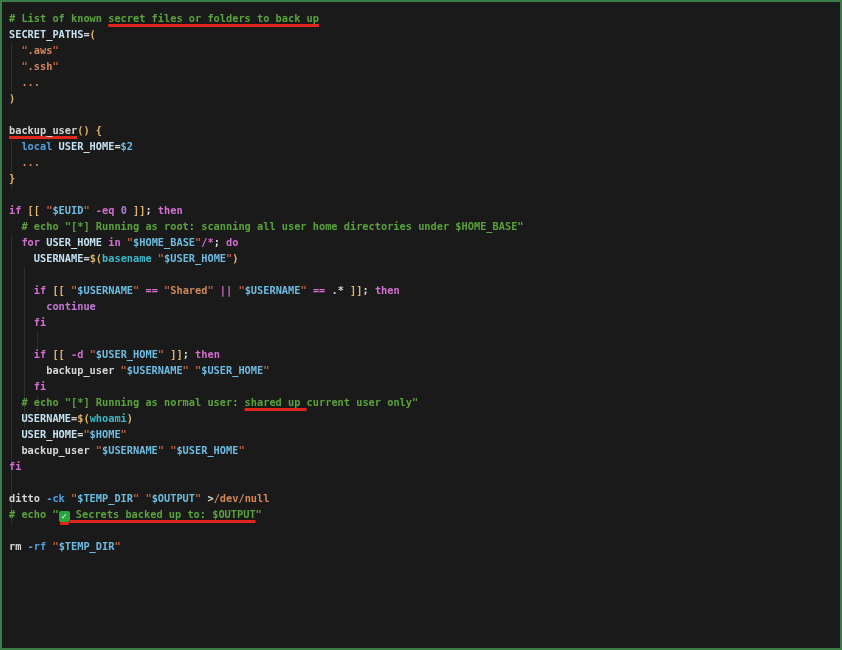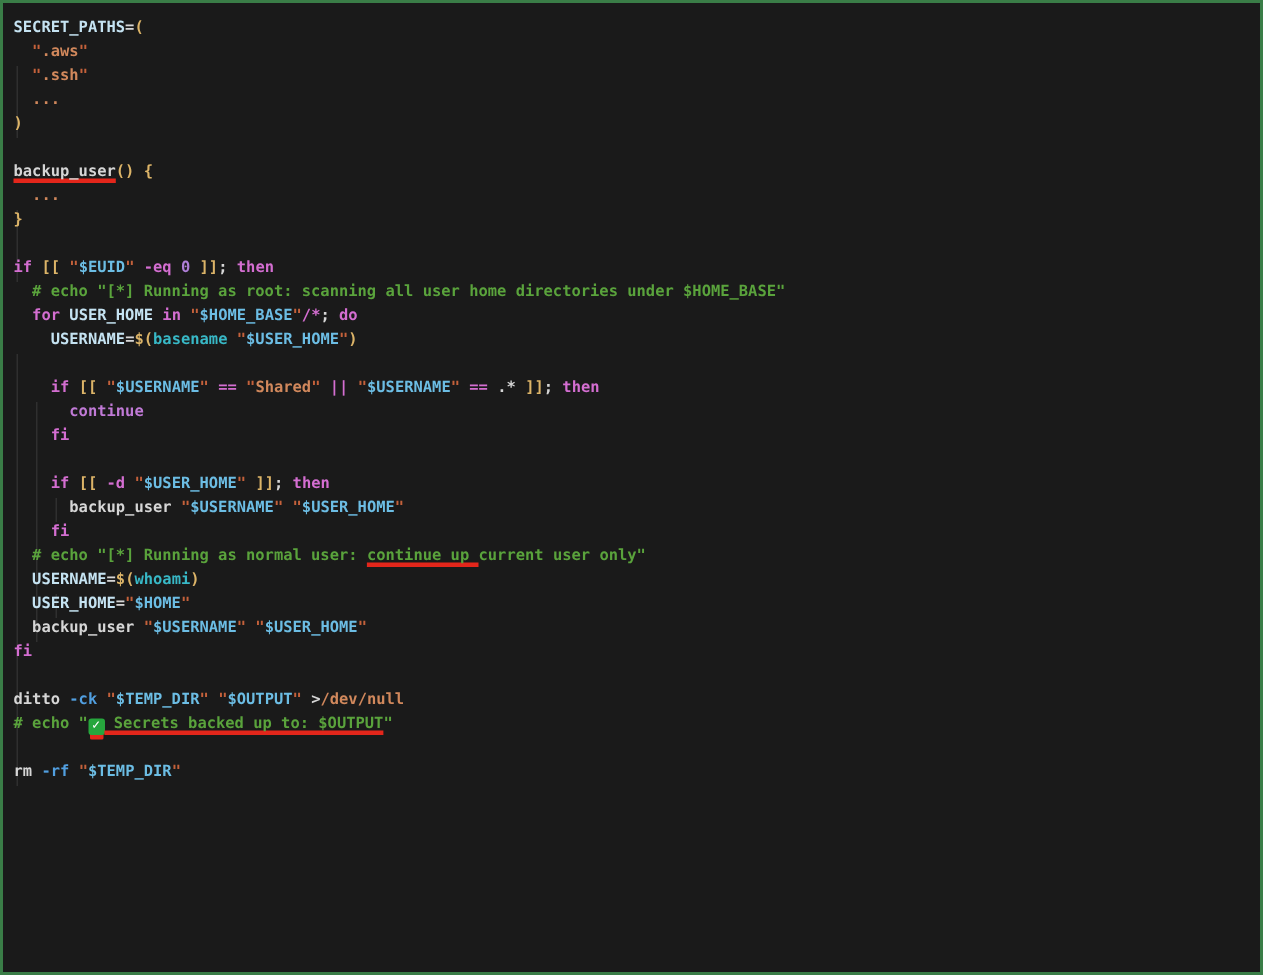--- a/index.html
+++ b/index.html
@@ -61,43 +61,45 @@
 <div class="screen">
 
   <div class="guide" style="left:9px;top:42px;height:48px;"></div>
   <div class="guide" style="left:9px;top:138px;height:48px;"></div>
   <div class="guide" style="left:9px;top:234px;height:288px;"></div>
   <div class="guide" style="left:22px;top:266px;height:160px;"></div>
   <div class="guide" style="left:35px;top:330px;height:16px;"></div>
   <div class="guide" style="left:35px;top:394px;height:16px;"></div>
 
   <div class="code">
+      <div class="line"><span class="token" style="color: rgb(90, 163, 60);"># List of known </span><span class="token redline" style="color: rgb(90, 163, 60);">secret files or folders to back up</span></div>
       <div class="line"><span class="token" style="color: rgb(197, 227, 242); margin-top: 30px;">SECRET_PATHS</span><span class="token" style="color: rgb(214, 214, 214);">=</span><span class="token" style="color: rgb(220, 180, 104);">(</span></div>
       <div class="line"><span class="token" style="color: rgb(214, 214, 214);">  </span><span class="token" style="color: rgb(196, 97, 59);">"</span><span class="token" style="color: rgb(209, 136, 92);">.aws</span><span class="token" style="color: rgb(196, 97, 59);">"</span></div>
       <div class="line"><span class="token" style="color: rgb(214, 214, 214);">  </span><span class="token" style="color: rgb(196, 97, 59);">"</span><span class="token" style="color: rgb(209, 136, 92);">.ssh</span><span class="token" style="color: rgb(196, 97, 59);">"</span></div>
       <div class="line"><span class="token" style="color: rgb(214, 214, 214);">  </span><span class="token" style="color: rgb(209, 136, 92);">...</span></div>
       <div class="line"><span class="token" style="color: rgb(220, 180, 104);">)</span></div>
       <div class="line"> </div>
       <div class="line"><span class="token redline" style="color: rgb(214, 214, 214);">backup_user</span><span class="token" style="color: rgb(220, 180, 104);">()</span><span class="token" style="color: rgb(214, 214, 214);"> </span><span class="token" style="color: rgb(220, 180, 104);">{</span></div>
+      <div class="line"><span class="token" style="color: rgb(214, 214, 214);">  </span><span class="token" style="color: rgb(81, 159, 224);">local </span><span class="token" style="color: rgb(197, 227, 242);">USER_HOME</span><span class="token" style="color: rgb(214, 214, 214);">=</span><span class="token" style="color: rgb(108, 189, 228);">$2</span></div>
       <div class="line"><span class="token" style="color: rgb(214, 214, 214);">  </span><span class="token" style="color: rgb(209, 136, 92);">...</span></div>
       <div class="line"><span class="token" style="color: rgb(220, 180, 104);">}</span></div>
       <div class="line"> </div>
       <div class="line"><span class="token" style="color: rgb(212, 110, 209);">if </span><span class="token" style="color: rgb(220, 180, 104);">[[ </span><span class="token" style="color: rgb(196, 97, 59);">"</span><span class="token" style="color: rgb(108, 189, 228);">$EUID</span><span class="token" style="color: rgb(196, 97, 59);">" </span><span class="token" style="color: rgb(212, 110, 209);">-eq </span><span class="token" style="color: rgb(176, 127, 216);">0 </span><span class="token" style="color: rgb(220, 180, 104);">]]</span><span class="token" style="color: rgb(214, 214, 214);">; </span><span class="token" style="color: rgb(212, 110, 209);">then</span></div>
       <div class="line"><span class="token" style="color: rgb(214, 214, 214);">  </span><span class="token" style="color: rgb(90, 163, 60);"># echo "[*] Running as root: scanning all user home directories under $HOME_BASE"</span></div>
       <div class="line"><span class="token" style="color: rgb(214, 214, 214);">  </span><span class="token" style="color: rgb(212, 110, 209);">for </span><span class="token" style="color: rgb(197, 227, 242);">USER_HOME </span><span class="token" style="color: rgb(212, 110, 209);">in </span><span class="token" style="color: rgb(196, 97, 59);">"</span><span class="token" style="color: rgb(108, 189, 228);">$HOME_BASE</span><span class="token" style="color: rgb(196, 97, 59);">"</span><span class="token" style="color: rgb(212, 110, 209);">/*</span><span class="token" style="color: rgb(214, 214, 214);">; </span><span class="token" style="color: rgb(212, 110, 209);">do</span></div>
       <div class="line"><span class="token" style="color: rgb(214, 214, 214);">    </span><span class="token" style="color: rgb(197, 227, 242);">USERNAME</span><span class="token" style="color: rgb(214, 214, 214);">=</span><span class="token" style="color: rgb(220, 180, 104);">$(</span><span class="token" style="color: rgb(56, 184, 198);">basename </span><span class="token" style="color: rgb(196, 97, 59);">"</span><span class="token" style="color: rgb(108, 189, 228);">$USER_HOME</span><span class="token" style="color: rgb(196, 97, 59);">"</span><span class="token" style="color: rgb(220, 180, 104);">)</span></div>
       <div class="line"> </div>
       <div class="line"><span class="token" style="color: rgb(214, 214, 214);">    </span><span class="token" style="color: rgb(212, 110, 209);">if </span><span class="token" style="color: rgb(220, 180, 104);">[[ </span><span class="token" style="color: rgb(196, 97, 59);">"</span><span class="token" style="color: rgb(108, 189, 228);">$USERNAME</span><span class="token" style="color: rgb(196, 97, 59);">" </span><span class="token" style="color: rgb(212, 110, 209);">== </span><span class="token" style="color: rgb(196, 97, 59);">"</span><span class="token" style="color: rgb(209, 136, 92);">Shared</span><span class="token" style="color: rgb(196, 97, 59);">" </span><span class="token" style="color: rgb(212, 110, 209);">|| </span><span class="token" style="color: rgb(196, 97, 59);">"</span><span class="token" style="color: rgb(108, 189, 228);">$USERNAME</span><span class="token" style="color: rgb(196, 97, 59);">" </span><span class="token" style="color: rgb(212, 110, 209);">== </span><span class="token" style="color: rgb(214, 214, 214);">.* </span><span class="token" style="color: rgb(220, 180, 104);">]]</span><span class="token" style="color: rgb(214, 214, 214);">; </span><span class="token" style="color: rgb(212, 110, 209);">then</span></div>
       <div class="line"><span class="token" style="color: rgb(214, 214, 214);">      </span><span class="token" style="color: rgb(192, 122, 214);">continue</span></div>
       <div class="line"><span class="token" style="color: rgb(214, 214, 214);">    </span><span class="token" style="color: rgb(212, 110, 209);">fi</span></div>
       <div class="line"> </div>
       <div class="line"><span class="token" style="color: rgb(214, 214, 214);">    </span><span class="token" style="color: rgb(212, 110, 209);">if </span><span class="token" style="color: rgb(220, 180, 104);">[[ </span><span class="token" style="color: rgb(212, 110, 209);">-d </span><span class="token" style="color: rgb(196, 97, 59);">"</span><span class="token" style="color: rgb(108, 189, 228);">$USER_HOME</span><span class="token" style="color: rgb(196, 97, 59);">" </span><span class="token" style="color: rgb(220, 180, 104);">]]</span><span class="token" style="color: rgb(214, 214, 214);">; </span><span class="token" style="color: rgb(212, 110, 209);">then</span></div>
       <div class="line"><span class="token" style="color: rgb(214, 214, 214);">      </span><span class="token" style="color: rgb(214, 214, 214);">backup_user </span><span class="token" style="color: rgb(196, 97, 59);">"</span><span class="token" style="color: rgb(108, 189, 228);">$USERNAME</span><span class="token" style="color: rgb(196, 97, 59);">" </span><span class="token" style="color: rgb(196, 97, 59);">"</span><span class="token" style="color: rgb(108, 189, 228);">$USER_HOME</span><span class="token" style="color: rgb(196, 97, 59);">"</span></div>
       <div class="line"><span class="token" style="color: rgb(214, 214, 214);">    </span><span class="token" style="color: rgb(212, 110, 209);">fi</span></div>
-      <div class="line"><span class="token" style="color: rgb(214, 214, 214);">  </span><span class="token" style="color: rgb(90, 163, 60);"># echo "[*] Running as normal user: </span><span class="token redline" style="color: rgb(90, 163, 60);">continue up </span><span class="token" style="color: rgb(90, 163, 60);">current user only"</span></div>
+      <div class="line"><span class="token" style="color: rgb(214, 214, 214);">  </span><span class="token" style="color: rgb(90, 163, 60);"># echo "[*] Running as normal user: </span><span class="token redline" style="color: rgb(90, 163, 60);">shared up </span><span class="token" style="color: rgb(90, 163, 60);">current user only"</span></div>
       <div class="line"><span class="token" style="color: rgb(214, 214, 214);">  </span><span class="token" style="color: rgb(197, 227, 242);">USERNAME</span><span class="token" style="color: rgb(214, 214, 214);">=</span><span class="token" style="color: rgb(220, 180, 104);">$(</span><span class="token" style="color: rgb(56, 184, 198);">whoami</span><span class="token" style="color: rgb(220, 180, 104);">)</span></div>
       <div class="line"><span class="token" style="color: rgb(214, 214, 214);">  </span><span class="token" style="color: rgb(197, 227, 242);">USER_HOME</span><span class="token" style="color: rgb(214, 214, 214);">=</span><span class="token" style="color: rgb(196, 97, 59);">"</span><span class="token" style="color: rgb(108, 189, 228);">$HOME</span><span class="token" style="color: rgb(196, 97, 59);">"</span></div>
       <div class="line"><span class="token" style="color: rgb(214, 214, 214);">  </span><span class="token" style="color: rgb(214, 214, 214);">backup_user </span><span class="token" style="color: rgb(196, 97, 59);">"</span><span class="token" style="color: rgb(108, 189, 228);">$USERNAME</span><span class="token" style="color: rgb(196, 97, 59);">" </span><span class="token" style="color: rgb(196, 97, 59);">"</span><span class="token" style="color: rgb(108, 189, 228);">$USER_HOME</span><span class="token" style="color: rgb(196, 97, 59);">"</span></div>
       <div class="line"><span class="token" style="color: rgb(212, 110, 209);">fi</span></div>
       <div class="line"> </div>
       <div class="line"><span class="token" style="color: rgb(214, 214, 214);">ditto </span><span class="token" style="color: rgb(81, 159, 224);">-ck </span><span class="token" style="color: rgb(196, 97, 59);">"</span><span class="token" style="color: rgb(108, 189, 228);">$TEMP_DIR</span><span class="token" style="color: rgb(196, 97, 59);">" </span><span class="token" style="color: rgb(196, 97, 59);">"</span><span class="token" style="color: rgb(108, 189, 228);">$OUTPUT</span><span class="token" style="color: rgb(196, 97, 59);">" </span><span class="token" style="color: rgb(214, 214, 214);">&gt;</span><span class="token" style="color: rgb(209, 136, 92);">/dev/null</span></div>
       <div class="line"><span class="token" style="color: rgb(90, 163, 60);"># echo "</span><span class="emoji redline">✓</span><span class="token redline" style="color: rgb(90, 163, 60);"> Secrets backed up to: $OUTPUT</span><span class="token" style="color: rgb(90, 163, 60);">"</span></div>
       <div class="line"> </div>
       <div class="line"><span class="token" style="color: rgb(214, 214, 214);">rm </span><span class="token" style="color: rgb(81, 159, 224);">-rf </span><span class="token" style="color: rgb(196, 97, 59);">"</span><span class="token" style="color: rgb(108, 189, 228);">$TEMP_DIR</span><span class="token" style="color: rgb(196, 97, 59);">"</span></div>
     </div>

